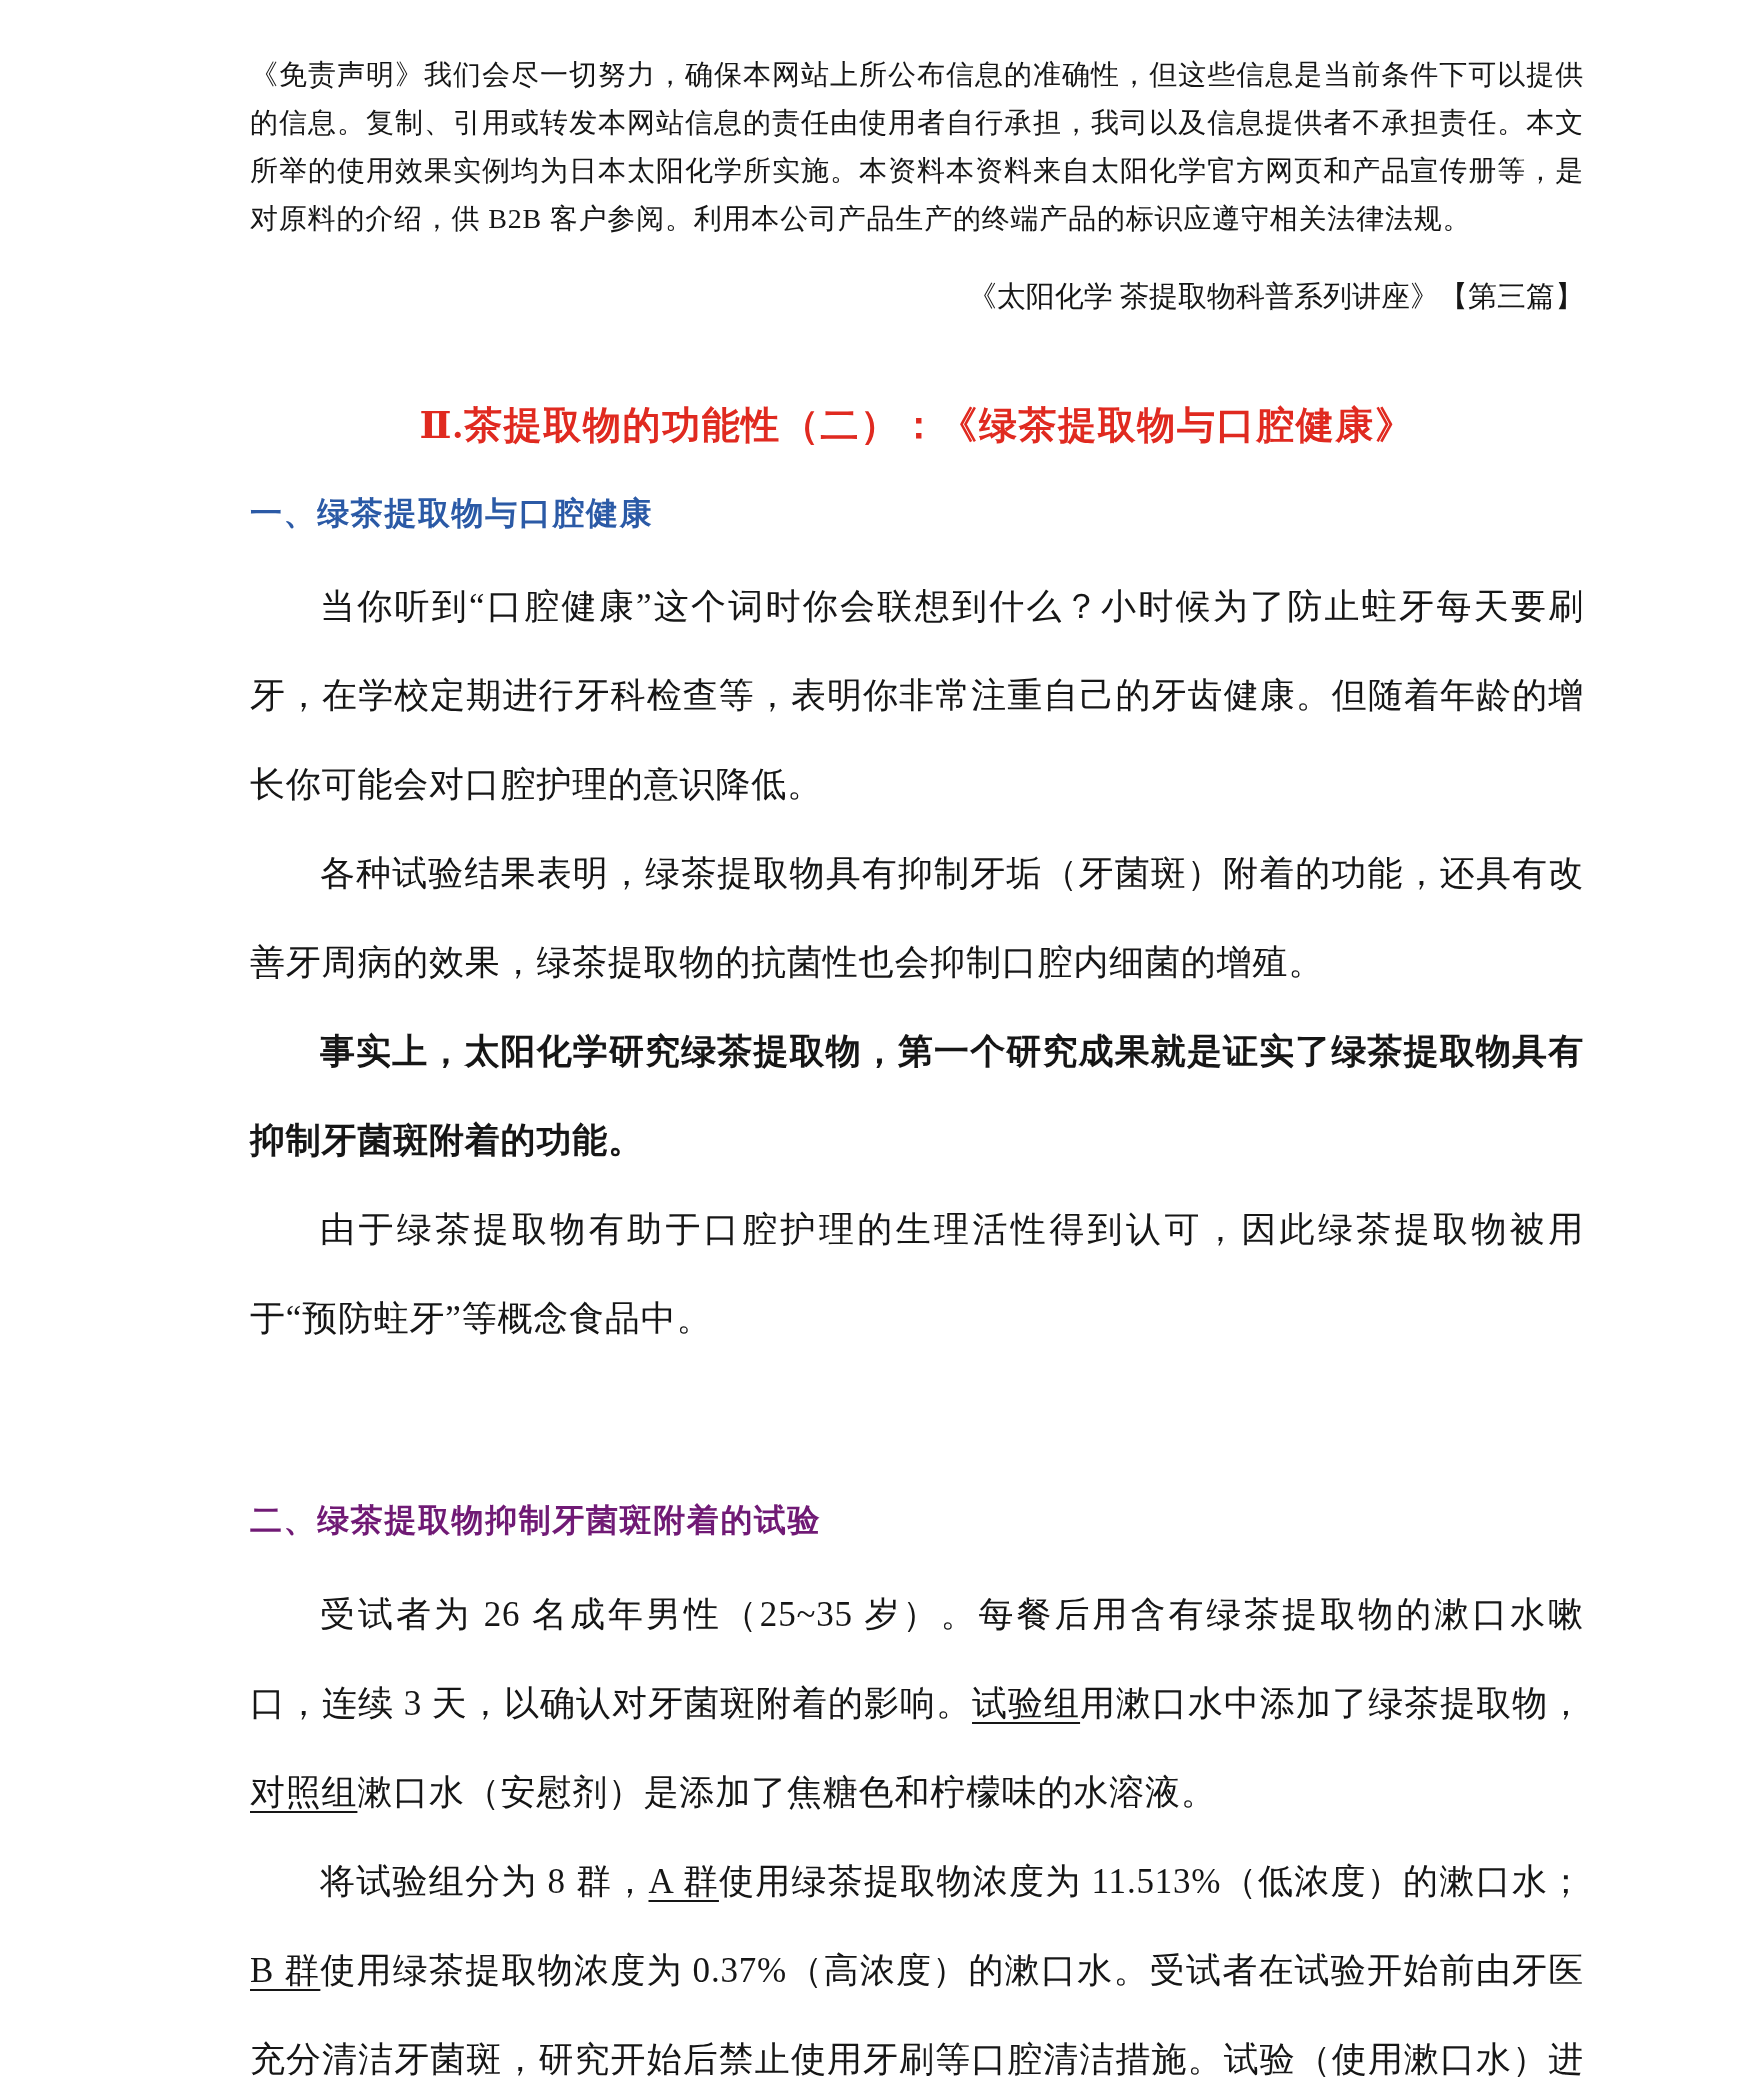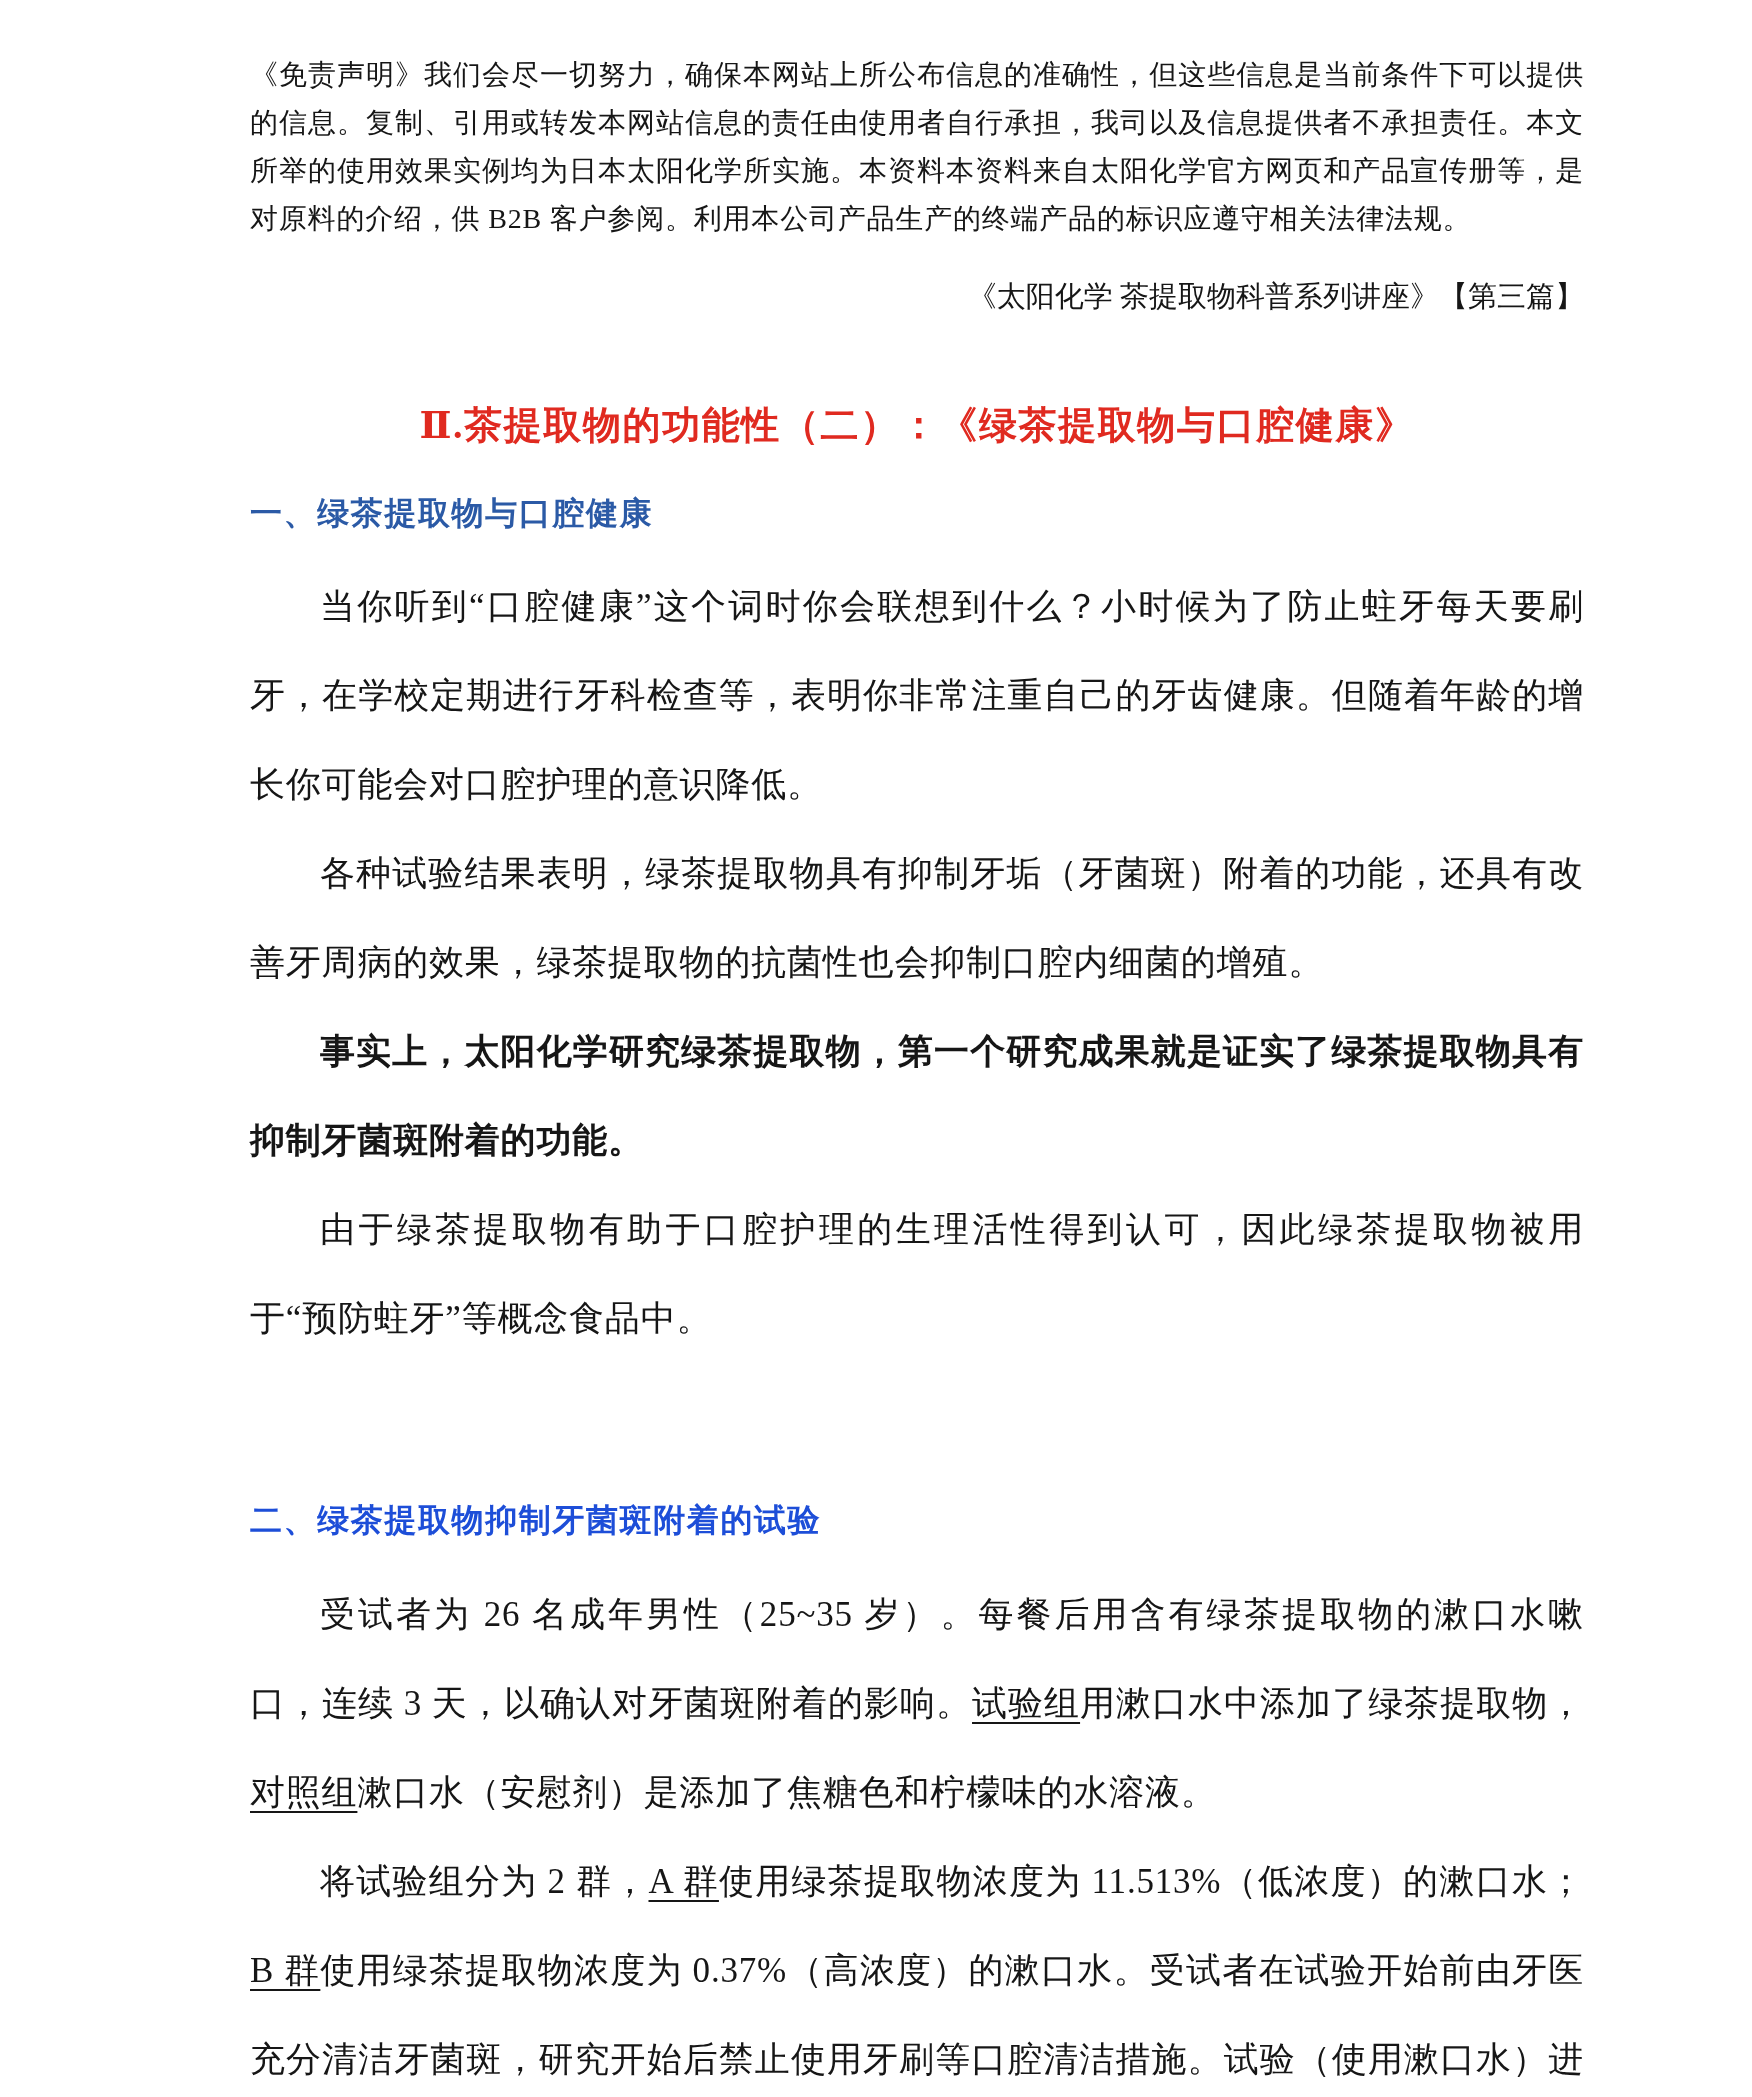--- a/index.html
+++ b/index.html
@@ -85,21 +85,21 @@
       <section class="section">
         <h2 class="section-heading" style="color: rgb(43, 90, 166);">一、绿茶提取物与口腔健康</h2>
         <div class="paragraphs">
           <p class="para"><span class="run">当你听到“口腔健康”这个词时你会联想到什么？小时候为了防止蛀牙每天要刷牙，在学校定期进行牙科检查等，表明你非常注重自己的牙齿健康。但随着年龄的增长你可能会对口腔护理的意识降低。</span></p>
           <p class="para"><span class="run">各种试验结果表明，绿茶提取物具有抑制牙垢（牙菌斑）附着的功能，还具有改善牙周病的效果，绿茶提取物的抗菌性也会抑制口腔内细菌的增殖。</span></p>
           <p class="para bold"><span class="run">事实上，太阳化学研究绿茶提取物，第一个研究成果就是证实了绿茶提取物具有抑制牙菌斑附着的功能。</span></p>
           <p class="para"><span class="run">由于绿茶提取物有助于口腔护理的生理活性得到认可，因此绿茶提取物被用于“预防蛀牙”等概念食品中。</span></p>
         </div>
       </section>
       <section class="section">
-        <h2 class="section-heading" style="color: #1d4ed8;">二、绿茶提取物抑制牙菌斑附着的试验</h2>
+        <h2 class="section-heading" style="color: #701a75;">二、绿茶提取物抑制牙菌斑附着的试验</h2>
         <div class="paragraphs">
           <p class="para"><span class="run">受试者为 26 名成年男性（25~35 岁）。每餐后用含有绿茶提取物的漱口水嗽口，连续 3 天，以确认对牙菌斑附着的影响。</span><span class="run underline">试验组</span><span class="run">用漱口水中添加了绿茶提取物，</span><span class="run underline">对照组</span><span class="run">漱口水（安慰剂）是添加了焦糖色和柠檬味的水溶液。</span></p>
-          <p class="para"><span class="run">将试验组分为 2 群，</span><span class="run underline">A 群</span><span class="run">使用绿茶提取物浓度为 11.513%（低浓度）的漱口水；</span><span class="run underline">B 群</span><span class="run">使用绿茶提取物浓度为 0.37%（高浓度）的漱口水。受试者在试验开始前由牙医充分清洁牙菌斑，研究开始后禁止使用牙刷等口腔清洁措施。试验（使用漱口水）进行 3 天，</span></p>
+          <p class="para"><span class="run">将试验组分为 8 群，</span><span class="run underline">A 群</span><span class="run">使用绿茶提取物浓度为 11.513%（低浓度）的漱口水；</span><span class="run underline">B 群</span><span class="run">使用绿茶提取物浓度为 0.37%（高浓度）的漱口水。受试者在试验开始前由牙医充分清洁牙菌斑，研究开始后禁止使用牙刷等口腔清洁措施。试验（使用漱口水）进行 3 天，</span></p>
         </div>
       </section>
     </div>
 </div>
 
 
 </body></html>

